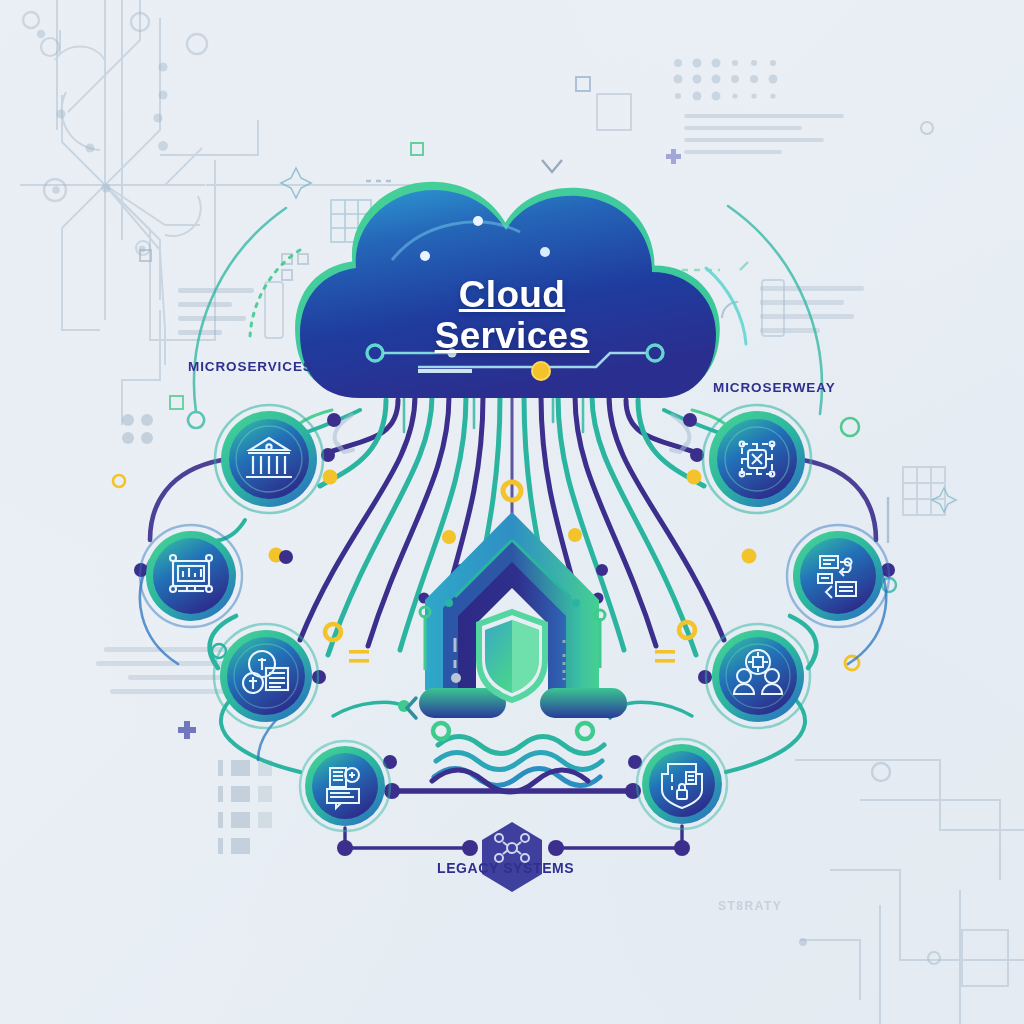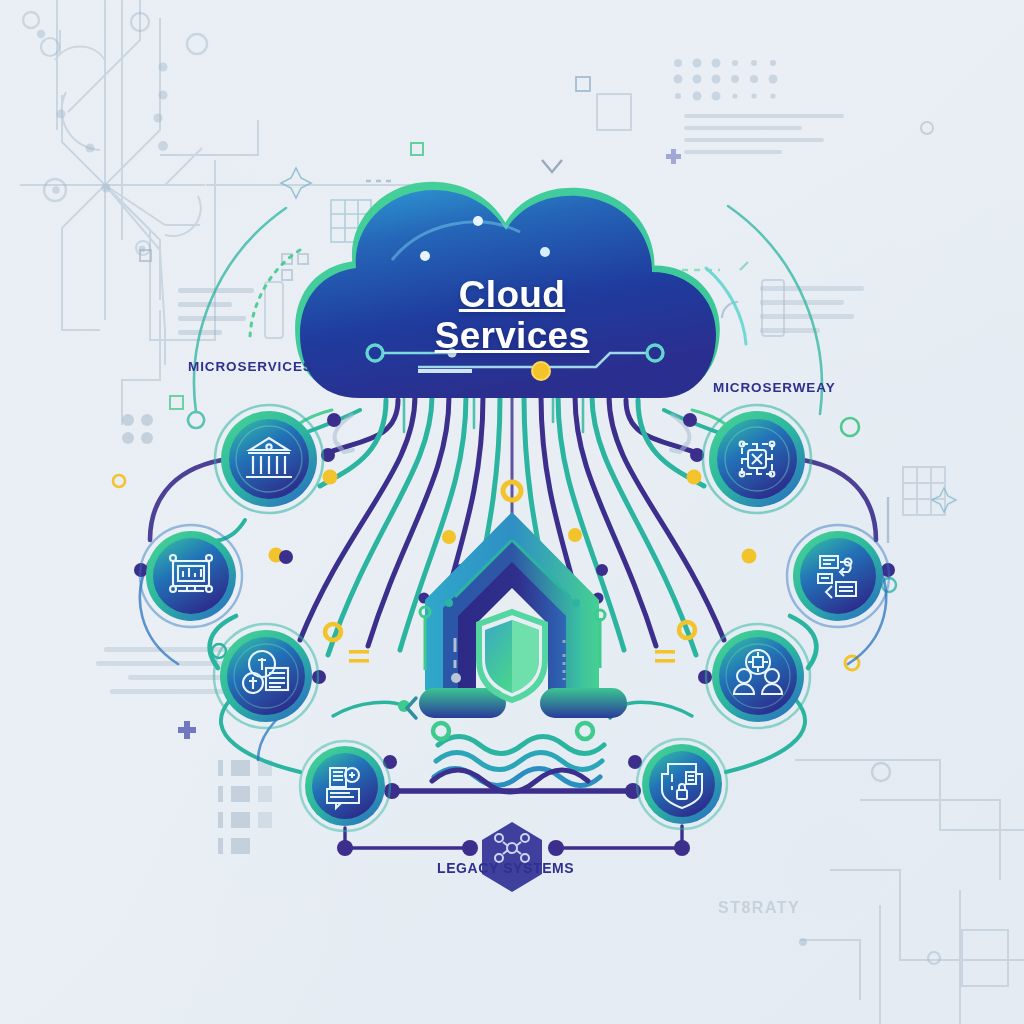--- a/index.html
+++ b/index.html
@@ -13,21 +13,21 @@
       radial-gradient(circle at 22% 18%, #e9eef4 0%, rgba(233,238,244,0) 55%),
       radial-gradient(circle at 82% 85%, #e4ebf2 0%, rgba(228,235,242,0) 60%),
       linear-gradient(135deg,#eaf0f5 0%,#e9eff5 40%,#e3eaf1 100%);
   }
   svg.layer{position:absolute;left:0;top:0;width:1024px;height:1024px;}
   .lbl{position:absolute;font-weight:700;letter-spacing:.9px;
        color:#2f2f8f;font-size:13.5px;white-space:nowrap;}
   .lbl-l{left:188px;top:359px;}
   .lbl-r{left:713px;top:360px;margin-top:20px;}
   .lbl-b{left:437px;top:860px;font-size:14px;letter-spacing:.6px;text-align:center;}
-  .wm{position:absolute;left:718px;top:899px;font-size:16px;font-weight:700;
+  .wm{position:absolute;left:718px;top:899px;font-size:12px;font-weight:700;
       letter-spacing:1.5px;color:#b9c7d4;opacity:.72;}
   .cloudtxt{position:absolute;left:0;top:274px;width:1024px;text-align:center;
       color:#fff;font-weight:700;font-size:37px;line-height:41px;
       letter-spacing:.3px;text-shadow:0 2px 5px rgba(10,25,70,.35);text-decoration:underline;}
   .cloudtxt span{display:block;}
 </style>
 </head>
 <body>
 
 <div id="stage">

